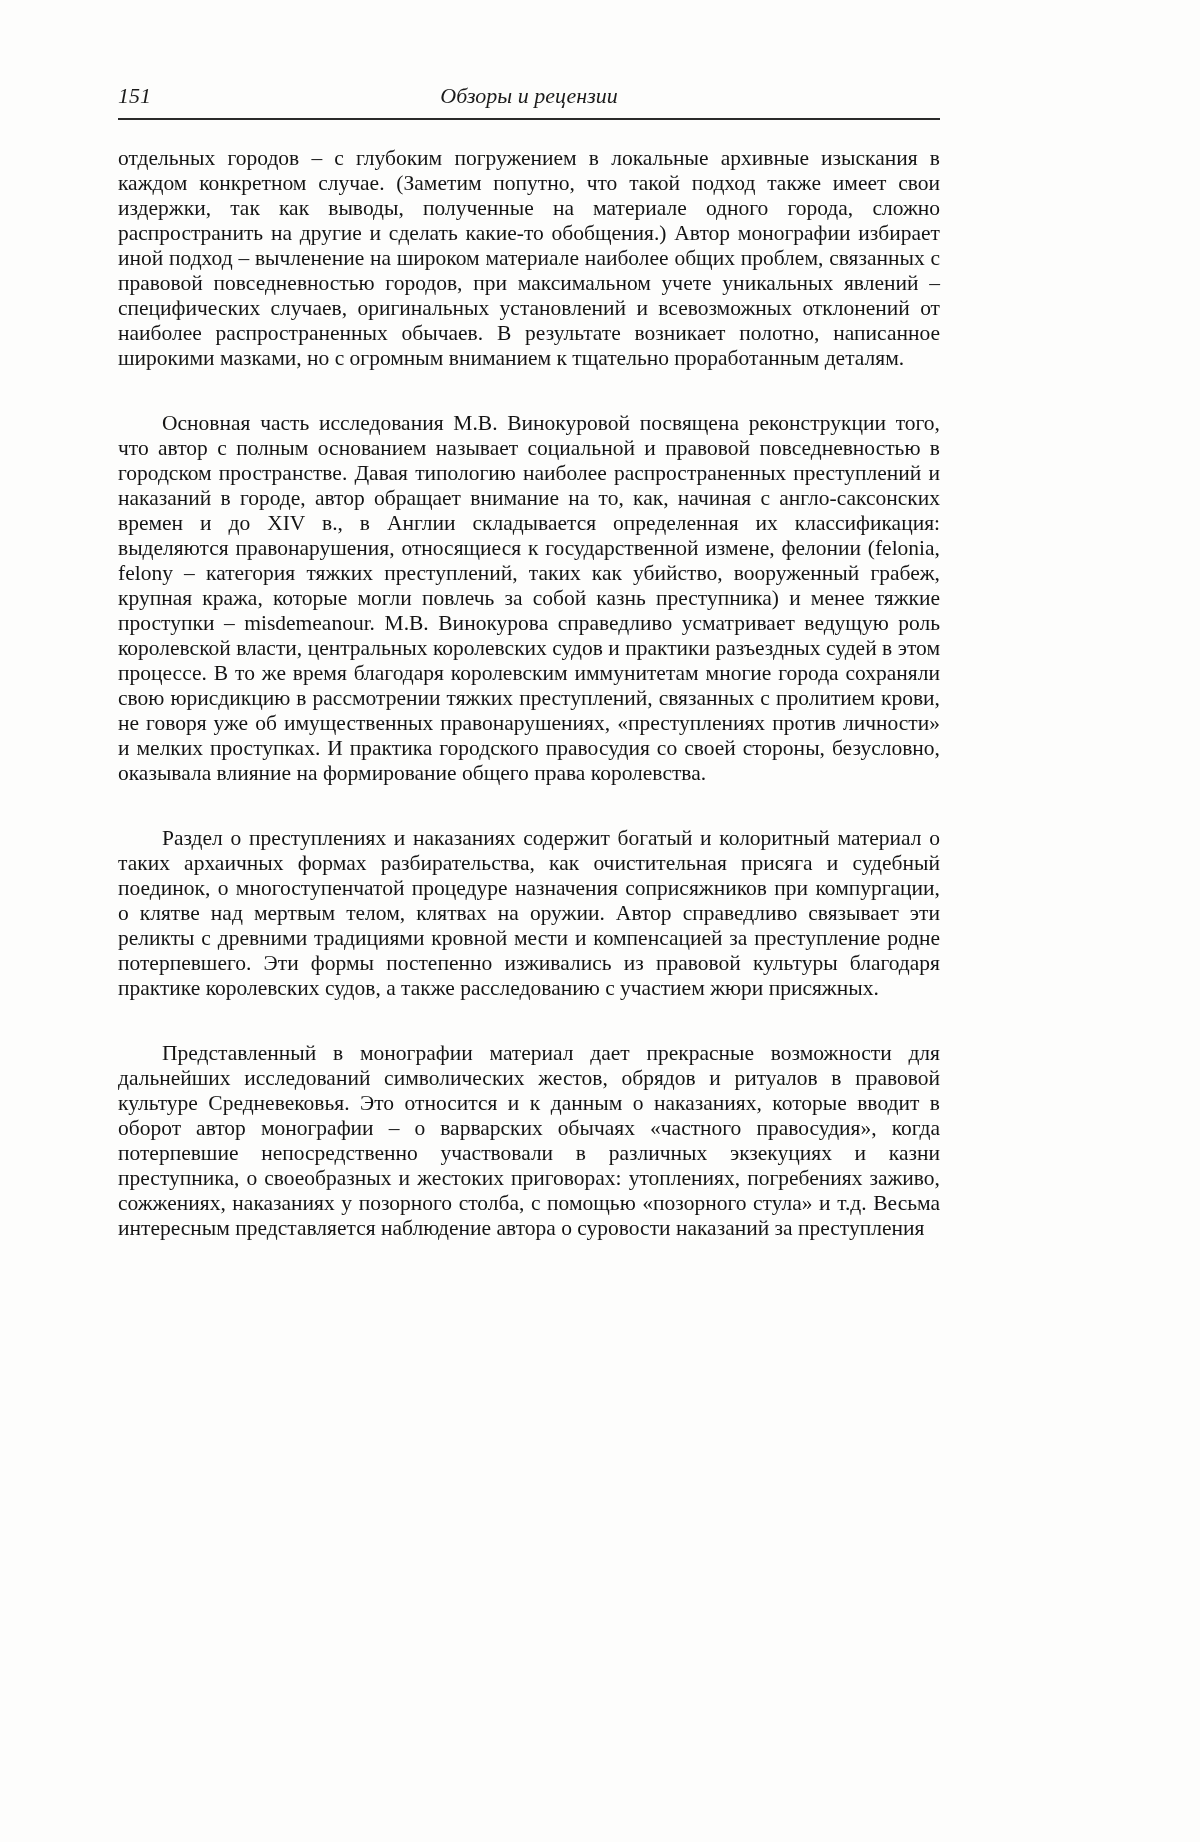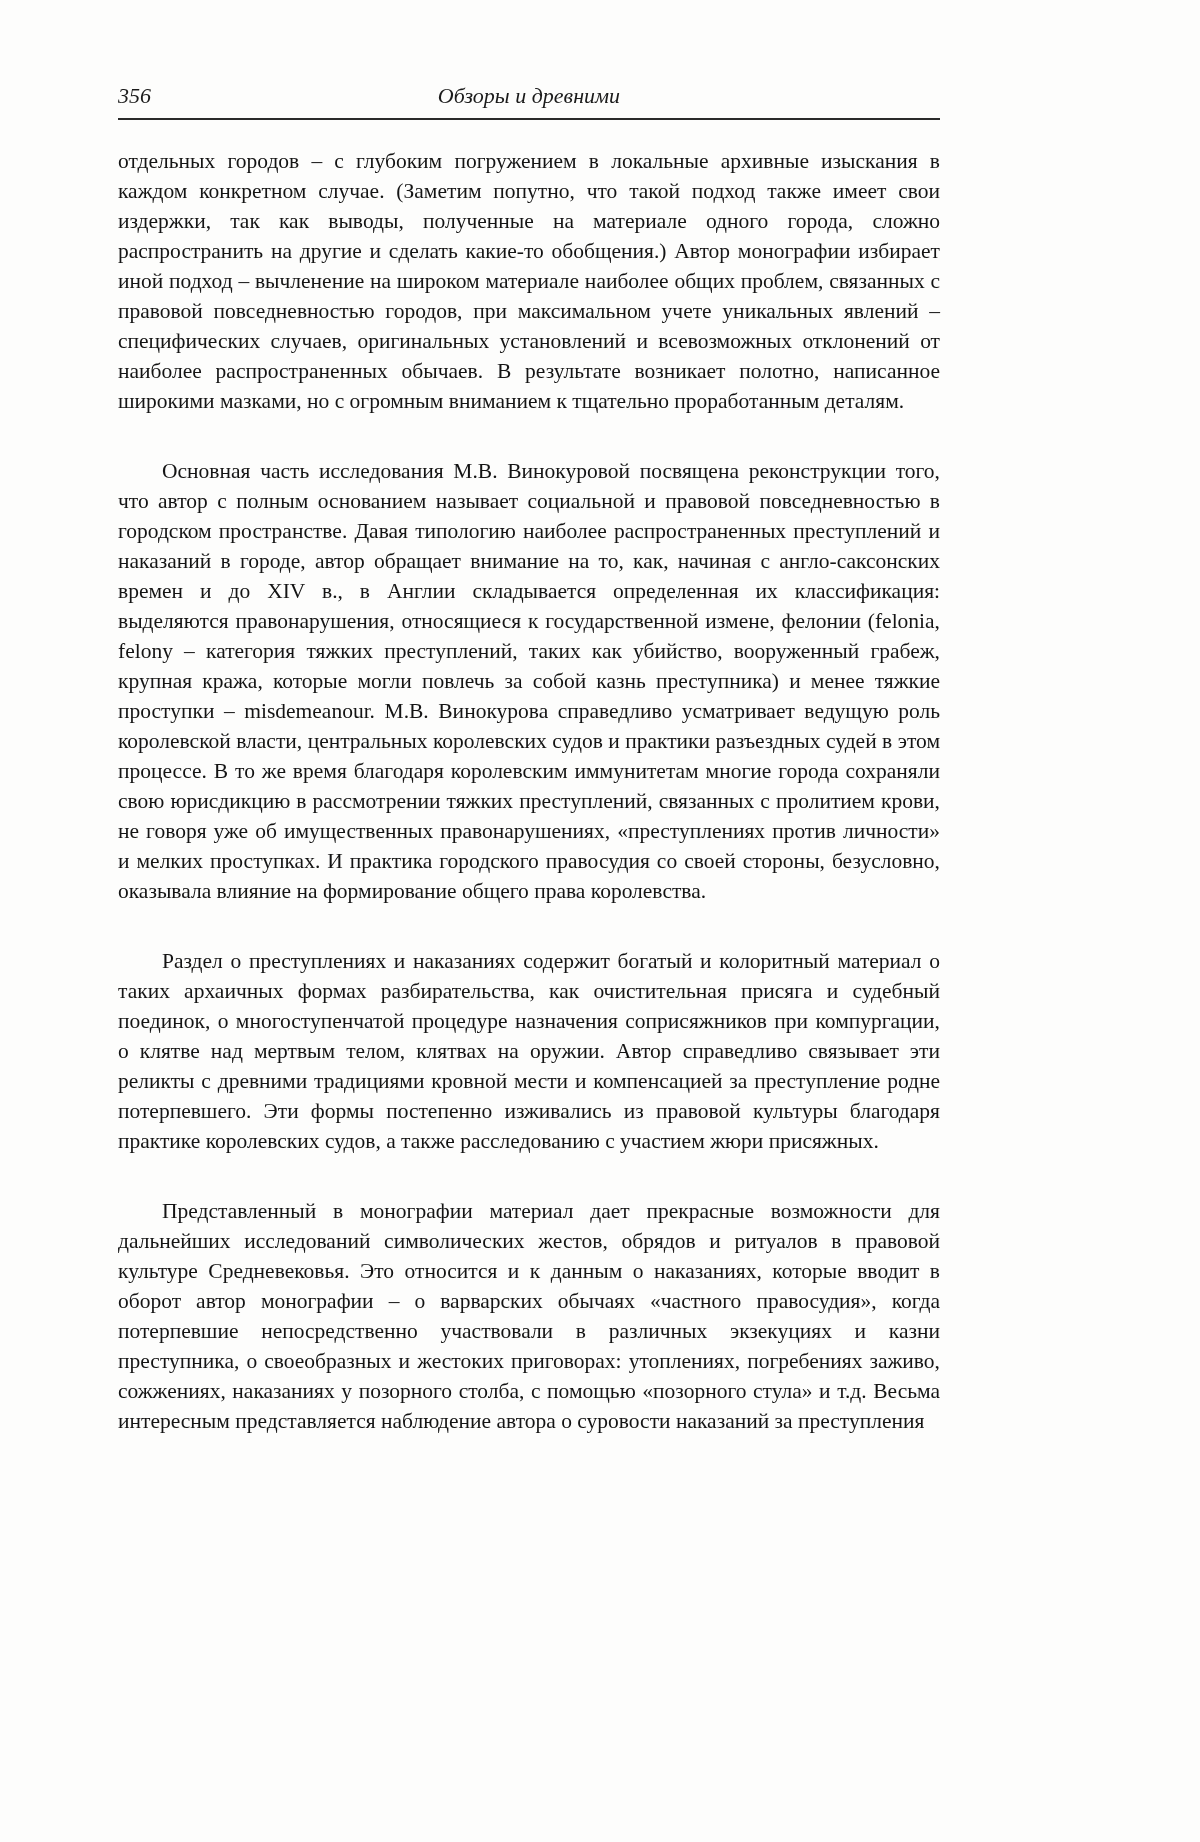--- a/index.html
+++ b/index.html
@@ -45,42 +45,42 @@
     text-align: center;
   }
   .rule {
     margin-top: 4px;
     border-bottom: 2px solid #2a2a2a;
     height: 0;
   }
   .body-text {
     margin-top: 26px;
     font-size: 21.5px;
-    line-height: 30px;
+    line-height: 25px;
     text-align: justify;
     color: #141414;
   }
   .body-text p {
     margin: 0;
     padding: 0;
   }
   .body-text p.indent {
     text-indent: 44px;
     margin-top: 40px;
   }
 </style>
 </head>
 <body>
 
 <div class="page">
   <div class="content">
 
     <div class="header">
-      <span class="page-num">356</span>
-      <span class="running-title">Обзоры и древними</span>
+      <span class="page-num">151</span>
+      <span class="running-title">Обзоры и рецензии</span>
     </div>
 
     <div class="rule"></div>
 
     <div class="body-text">
       <p>отдельных городов – с глубоким погружением в локальные архивные изыскания в каждом конкретном случае. (Заметим попутно, что такой подход также имеет свои издержки, так как выводы, полученные на материале одного города, сложно распространить на другие и сделать какие-то обобщения.) Автор монографии избирает иной подход – вычленение на широком материале наиболее общих проблем, связанных с правовой повседневностью городов, при максимальном учете уникальных явлений – специфических случаев, оригинальных установлений и всевозможных отклонений от наиболее распространенных обычаев. В результате возникает полотно, написанное широкими мазками, но с огромным вниманием к тщательно проработанным деталям.</p>
       <p class="indent">Основная часть исследования М.В. Винокуровой посвящена реконструкции того, что автор с полным основанием называет социальной и правовой повседневностью в городском пространстве. Давая типологию наиболее распространенных преступлений и наказаний в городе, автор обращает внимание на то, как, начиная с англо-саксонских времен и до XIV в., в Англии складывается определенная их классификация: выделяются правонарушения, относящиеся к государственной измене, фелонии (felonia, felony – категория тяжких преступлений, таких как убийство, вооруженный грабеж, крупная кража, которые могли повлечь за собой казнь преступника) и менее тяжкие проступки – misdemeanour. М.В. Винокурова справедливо усматривает ведущую роль королевской власти, центральных королевских судов и практики разъездных судей в этом процессе. В то же время благодаря королевским иммунитетам многие города сохраняли свою юрисдикцию в рассмотрении тяжких преступлений, связанных с пролитием крови, не говоря уже об имущественных правонарушениях, «преступлениях против личности» и мелких проступках. И практика городского правосудия со своей стороны, безусловно, оказывала влияние на формирование общего права королевства.</p>
       <p class="indent">Раздел о преступлениях и наказаниях содержит богатый и колоритный материал о таких архаичных формах разбирательства, как очистительная присяга и судебный поединок, о многоступенчатой процедуре назначения соприсяжников при компургации, о клятве над мертвым телом, клятвах на оружии. Автор справедливо связывает эти реликты с древними традициями кровной мести и компенсацией за преступление родне потерпевшего. Эти формы постепенно изживались из правовой культуры благодаря практике королевских судов, а также расследованию с участием жюри присяжных.</p>
       <p class="indent">Представленный в монографии материал дает прекрасные возможности для дальнейших исследований символических жестов, обрядов и ритуалов в правовой культуре Средневековья. Это относится и к данным о наказаниях, которые вводит в оборот автор монографии – о варварских обычаях «частного правосудия», когда потерпевшие непосредственно участвовали в различных экзекуциях и казни преступника, о своеобразных и жестоких приговорах: утоплениях, погребениях заживо, сожжениях, наказаниях у позорного столба, с помощью «позорного стула» и т.д. Весьма интересным представляется наблюдение автора о суровости наказаний за преступления</p>
     </div>

